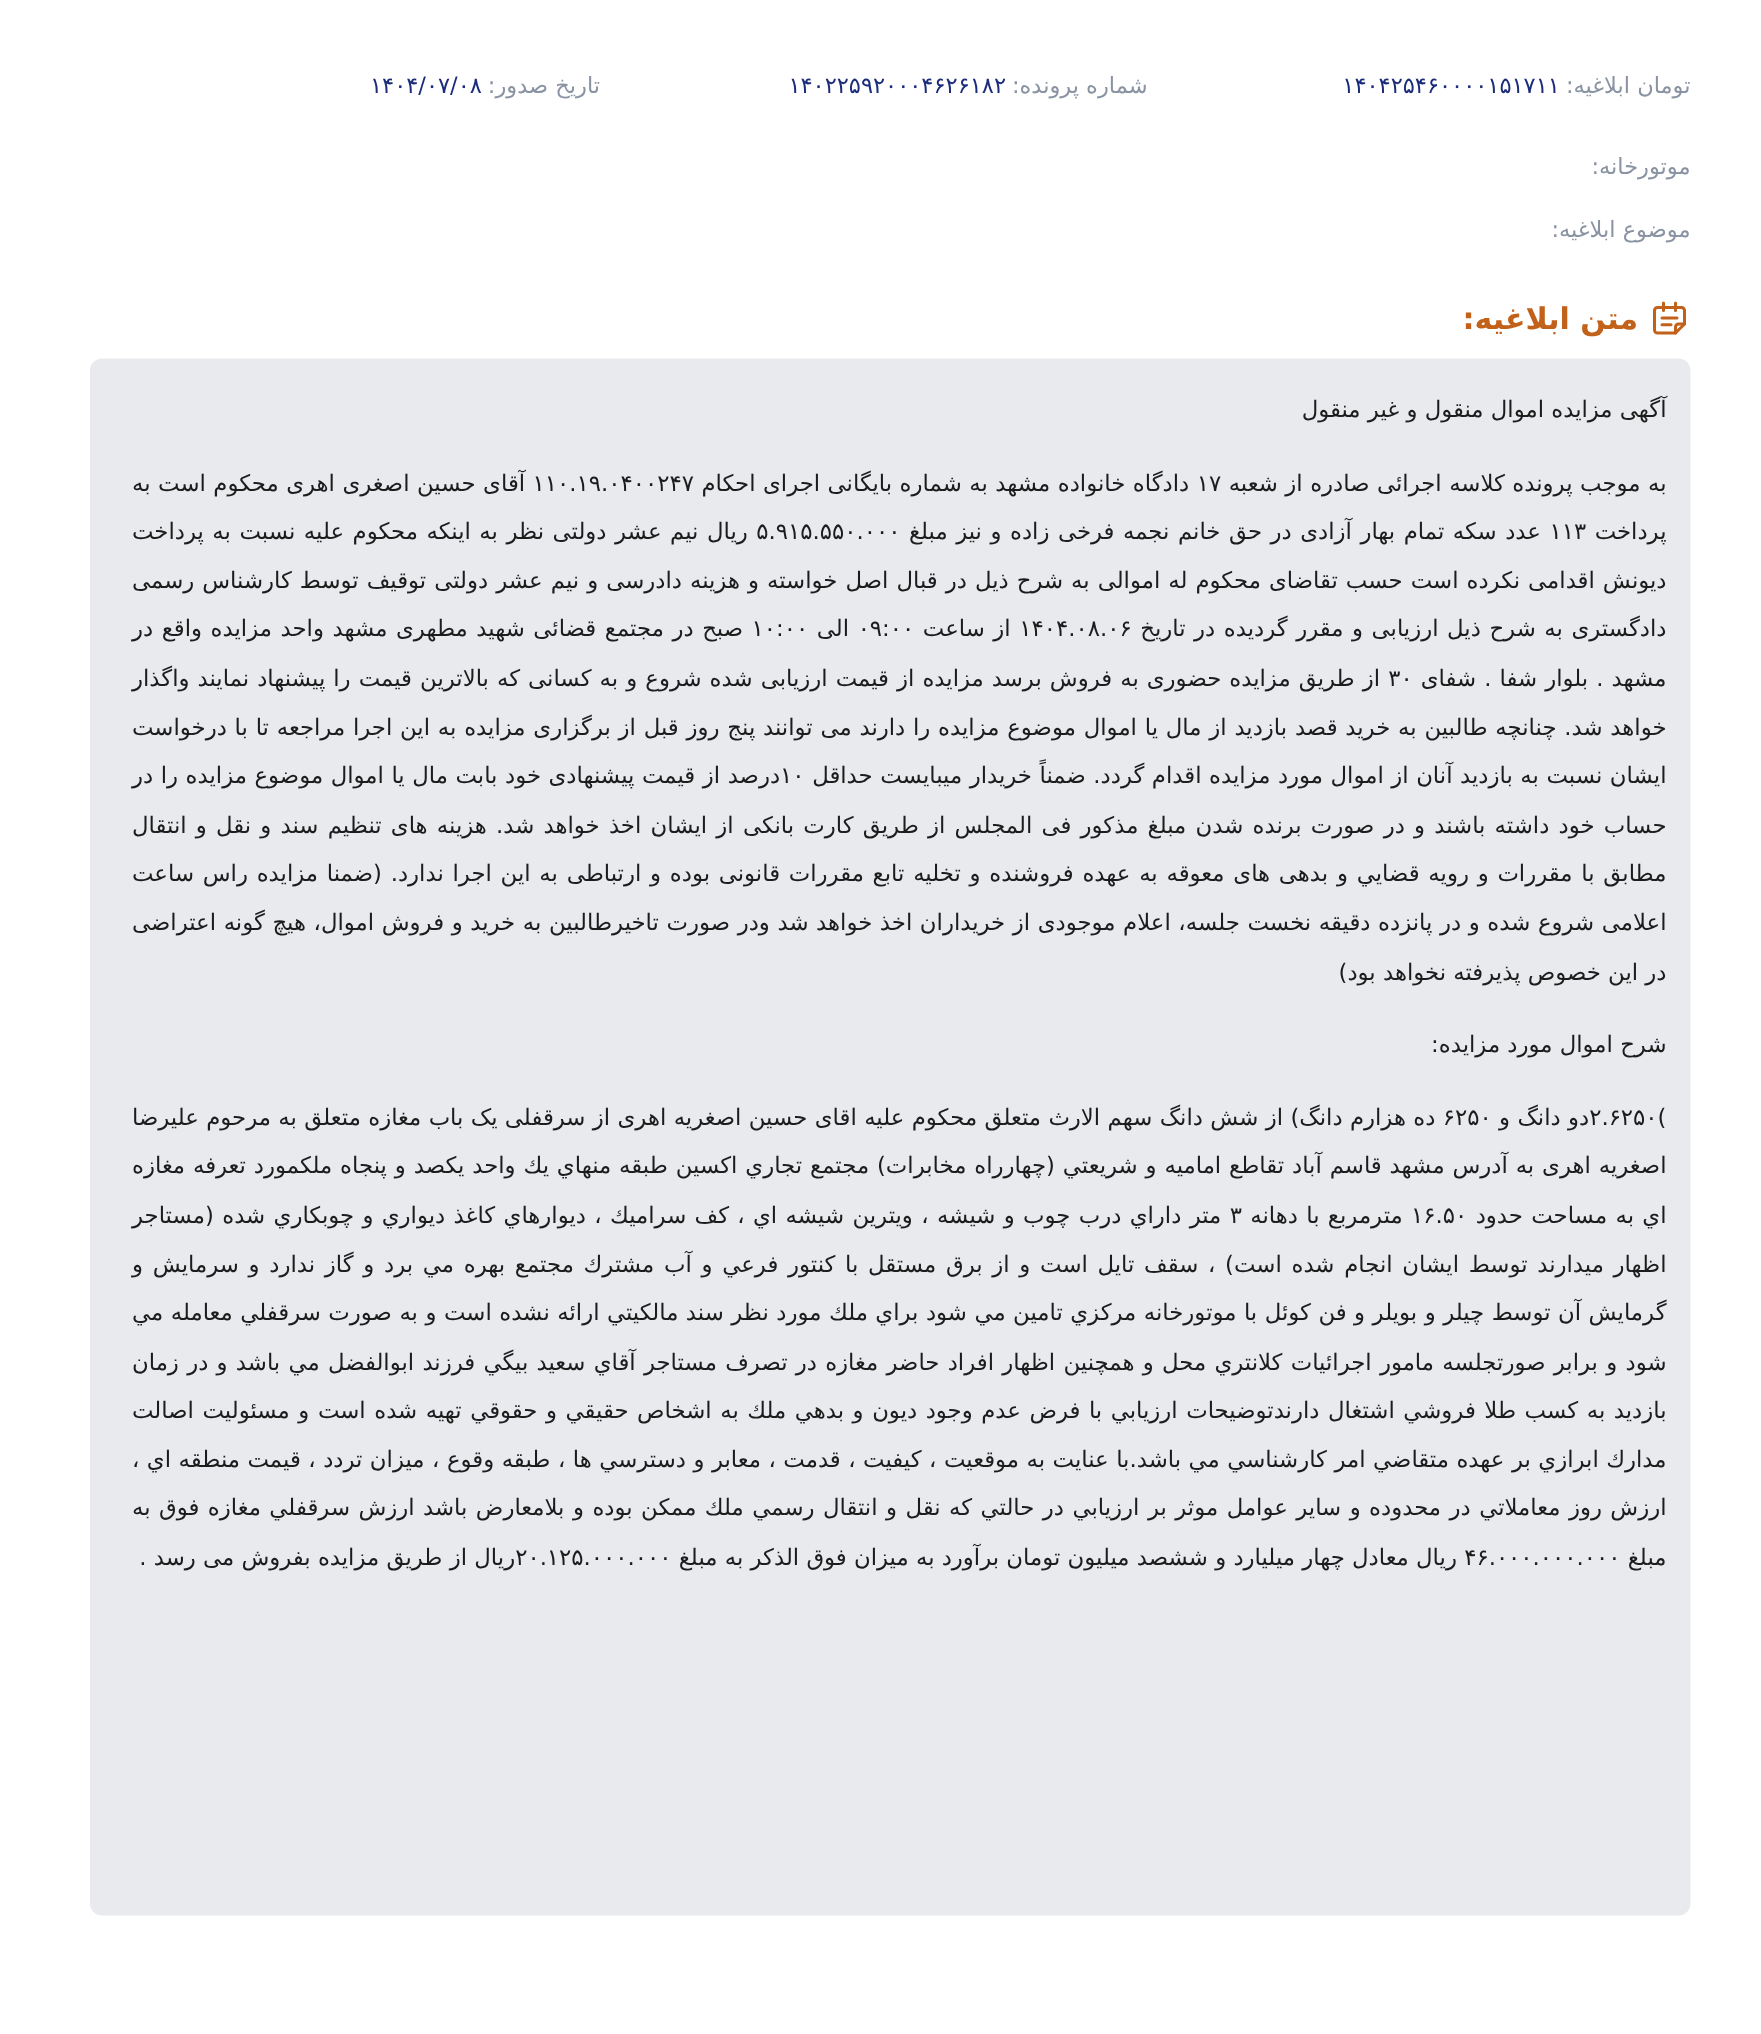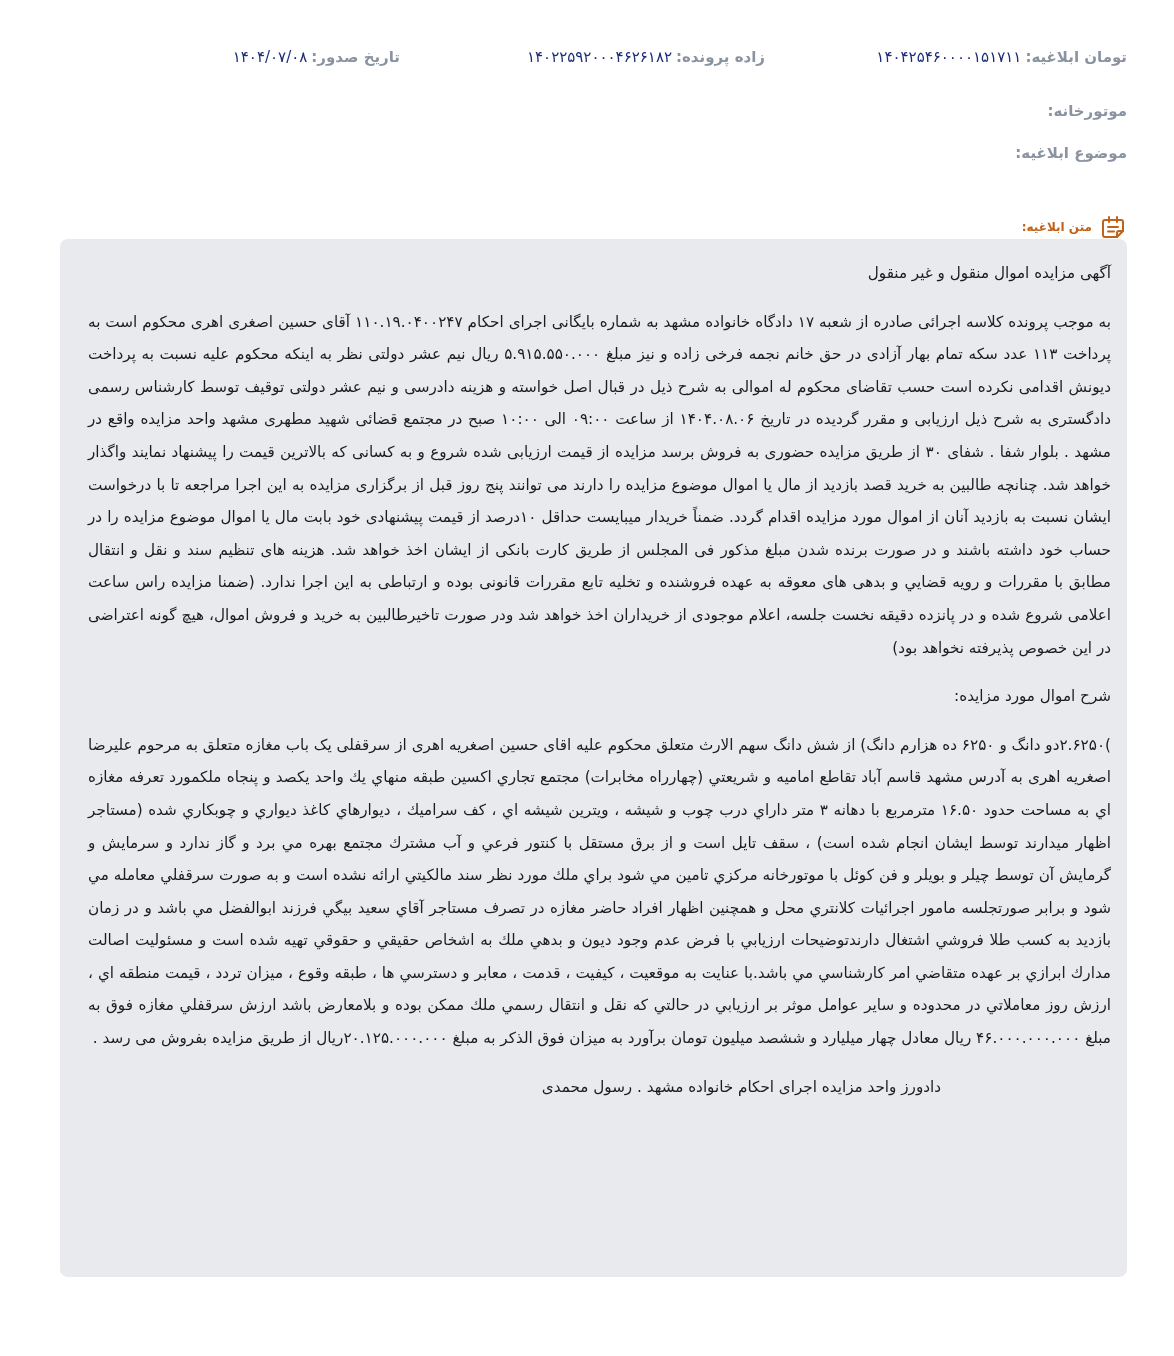--- a/index.html
+++ b/index.html
@@ -24,37 +24,37 @@
       flex-direction: row;
       align-items: center;
       font-size: 15px;
       line-height: 24px;
       white-space: nowrap;
     }
     .meta-row.row1 { top: 57px; }
     .meta-row.row2 { top: 99px; }
     .meta-row.row3 { top: 141px; }
     .meta-item { display: flex; flex-direction: row; align-items: center; }
-    .meta-label { color: #8a93a2; font-weight: bold; }
+    .meta-label { color: #8a93a2; font-weight: normal; }
     .meta-value { color: #1a2c7a; font-weight: normal; margin-right: 4px; }
     .row1 .item-ablagh { position: absolute; right: 0; }
     .row1 .item-parvande { position: absolute; right: 362px; }
     .row1 .item-sodur { position: absolute; right: 727px; }
 
     .section-title {
       position: absolute;
-      top: 214px;
+      top: 199px;
       right: 48px;
       display: flex;
       flex-direction: row;
       align-items: center;
       gap: 8px;
       color: #c2611a;
       font-weight: bold;
-      font-size: 12px;
+      font-size: 20px;
       text-align: center;
     }
     .section-title svg { width: 26px; height: 26px; display: block; }
 
     .content-box {
       position: absolute;
       top: 239px;
       left: 60px;
       width: 1067px;
       height: 1038px;
@@ -109,21 +109,21 @@
 <body>
 
 <div class="page">
 
   <div class="meta-row row1">
     <div class="meta-item item-ablagh">
       <span class="meta-label">تومان ابلاغیه:</span>
       <span class="meta-value">۱۴۰۴۲۵۴۶۰۰۰۰۱۵۱۷۱۱</span>
     </div>
     <div class="meta-item item-parvande">
-      <span class="meta-label">زاده پرونده:</span>
+      <span class="meta-label">شماره پرونده:</span>
       <span class="meta-value">۱۴۰۲۲۵۹۲۰۰۰۴۶۲۶۱۸۲</span>
     </div>
     <div class="meta-item item-sodur">
       <span class="meta-label">تاریخ صدور:</span>
       <span class="meta-value">۱۴۰۴/۰۷/۰۸</span>
     </div>
   </div>
 
   <div class="meta-row row2">
     <div class="meta-item">
@@ -156,17 +156,16 @@
 
     <div class="body-text">
       <p>آگهی مزایده اموال منقول و غیر منقول</p>
       <div class="gap"></div>
       <p>به موجب پرونده کلاسه اجرائی صادره از شعبه  ۱۷  دادگاه خانواده  مشهد به شماره بایگانی اجرای احکام  ۱۱۰.۱۹.۰۴۰۰۲۴۷  آقای  حسین اصغری اهری  محکوم است به پرداخت ۱۱۳ عدد سکه تمام  بهار آزادی  در حق خانم  نجمه فرخی زاده  و نیز مبلغ  ۵.۹۱۵.۵۵۰.۰۰۰ ریال نیم عشر دولتی نظر به اینکه محکوم علیه نسبت به پرداخت دیونش اقدامی نکرده است حسب تقاضای محکوم له اموالی به شرح ذیل در قبال اصل خواسته و هزینه دادرسی و نیم عشر دولتی توقیف توسط کارشناس رسمی دادگستری به شرح ذیل ارزیابی و مقرر گردیده در تاریخ        ۱۴۰۴.۰۸.۰۶    از ساعت    ۰۹:۰۰     الی      ۱۰:۰۰   صبح در مجتمع قضائی شهید مطهری  مشهد واحد مزایده واقع در مشهد . بلوار شفا . شفای ۳۰  از طریق مزایده حضوری به فروش برسد مزایده از قیمت ارزیابی شده شروع و به کسانی که بالاترین قیمت را پیشنهاد نمایند واگذار خواهد شد. چنانچه طالبین به خرید قصد بازدید از مال یا اموال موضوع مزایده را دارند می توانند پنج روز قبل از برگزاری مزایده به این اجرا مراجعه تا با درخواست ایشان نسبت به بازدید آنان از اموال مورد مزایده اقدام گردد. ضمناً خریدار میبایست حداقل ۱۰درصد از قیمت پیشنهادی خود بابت مال یا اموال موضوع مزایده را در حساب خود داشته باشند و در صورت برنده شدن مبلغ مذکور فی المجلس از طریق کارت بانکی از ایشان اخذ خواهد شد. هزینه های تنظیم سند و نقل و انتقال مطابق با مقررات و رویه قضايي و بدهی های معوقه به عهده فروشنده و تخلیه تابع مقررات قانونی بوده و ارتباطی به این اجرا ندارد. (ضمنا مزایده راس ساعت اعلامی شروع شده و در پانزده دقیقه نخست جلسه، اعلام موجودی  از خریداران اخذ خواهد شد ودر صورت تاخیرطالبین به خرید و فروش اموال، هیچ گونه اعتراضی در این خصوص پذیرفته نخواهد بود)</p>
       <div class="gap"></div>
       <p>شرح اموال مورد مزایده:</p>
       <div class="gap"></div>
       <p>)۲.۶۲۵۰دو دانگ و ۶۲۵۰ ده هزارم دانگ) از شش دانگ سهم الارث متعلق محکوم علیه اقای حسین اصغریه اهری از سرقفلی یک باب مغازه متعلق به مرحوم علیرضا اصغریه اهری به آدرس مشهد قاسم آباد تقاطع امامیه و شریعتي (چهارراه مخابرات) مجتمع تجاري اکسین طبقه منهاي يك واحد يكصد و پنجاه ملكمورد تعرفه مغازه اي به مساحت حدود ۱۶.۵۰ مترمربع با دهانه ۳ متر داراي درب چوب و شيشه ، ويترين شيشه اي ، كف سراميك ، ديوارهاي كاغذ ديواري و چوبكاري شده (مستاجر اظهار ميدارند توسط ايشان انجام شده است) ، سقف تايل است و از برق مستقل با كنتور فرعي و آب مشترك مجتمع بهره مي برد و گاز ندارد و سرمايش و گرمايش آن توسط چيلر و بويلر و فن كوئل با موتورخانه مركزي تامين مي شود براي ملك مورد نظر سند مالكيتي ارائه نشده است و به صورت سرقفلي معامله مي شود و برابر صورتجلسه مامور اجرائيات كلانتري محل و همچنين اظهار افراد حاضر مغازه در تصرف مستاجر آقاي سعيد بيگي فرزند ابوالفضل مي باشد و در زمان بازديد به كسب طلا فروشي اشتغال دارندتوضيحات ارزيابي با فرض عدم وجود ديون و بدهي ملك به اشخاص حقيقي و حقوقي تهيه شده است و مسئوليت اصالت مدارك ابرازي بر عهده متقاضي امر كارشناسي مي باشد.با عنايت به موقعيت ، كيفيت ، قدمت ، معابر و دسترسي ها ، طبقه وقوع ، ميزان تردد ، قيمت منطقه اي ، ارزش روز معاملاتي در محدوده و ساير عوامل موثر بر ارزيابي در حالتي كه نقل و انتقال رسمي ملك ممكن بوده و بلامعارض باشد ارزش  سرقفلي مغازه  فوق به مبلغ ۴۶.۰۰۰.۰۰۰.۰۰۰ ریال معادل چهار میلیارد و ششصد میلیون تومان برآورد به میزان فوق الذکر به مبلغ ۲۰.۱۲۵.۰۰۰.۰۰۰ريال از طریق مزایده بفروش می رسد .</p>
       <div class="gap"></div>
-      <p class="sig">دادورز واحد مزایده اجرای احکام خانواده مشهد . رسول  محمدی</p>
     </div>
   </div>
 
 </div>
 
 </body></html>

